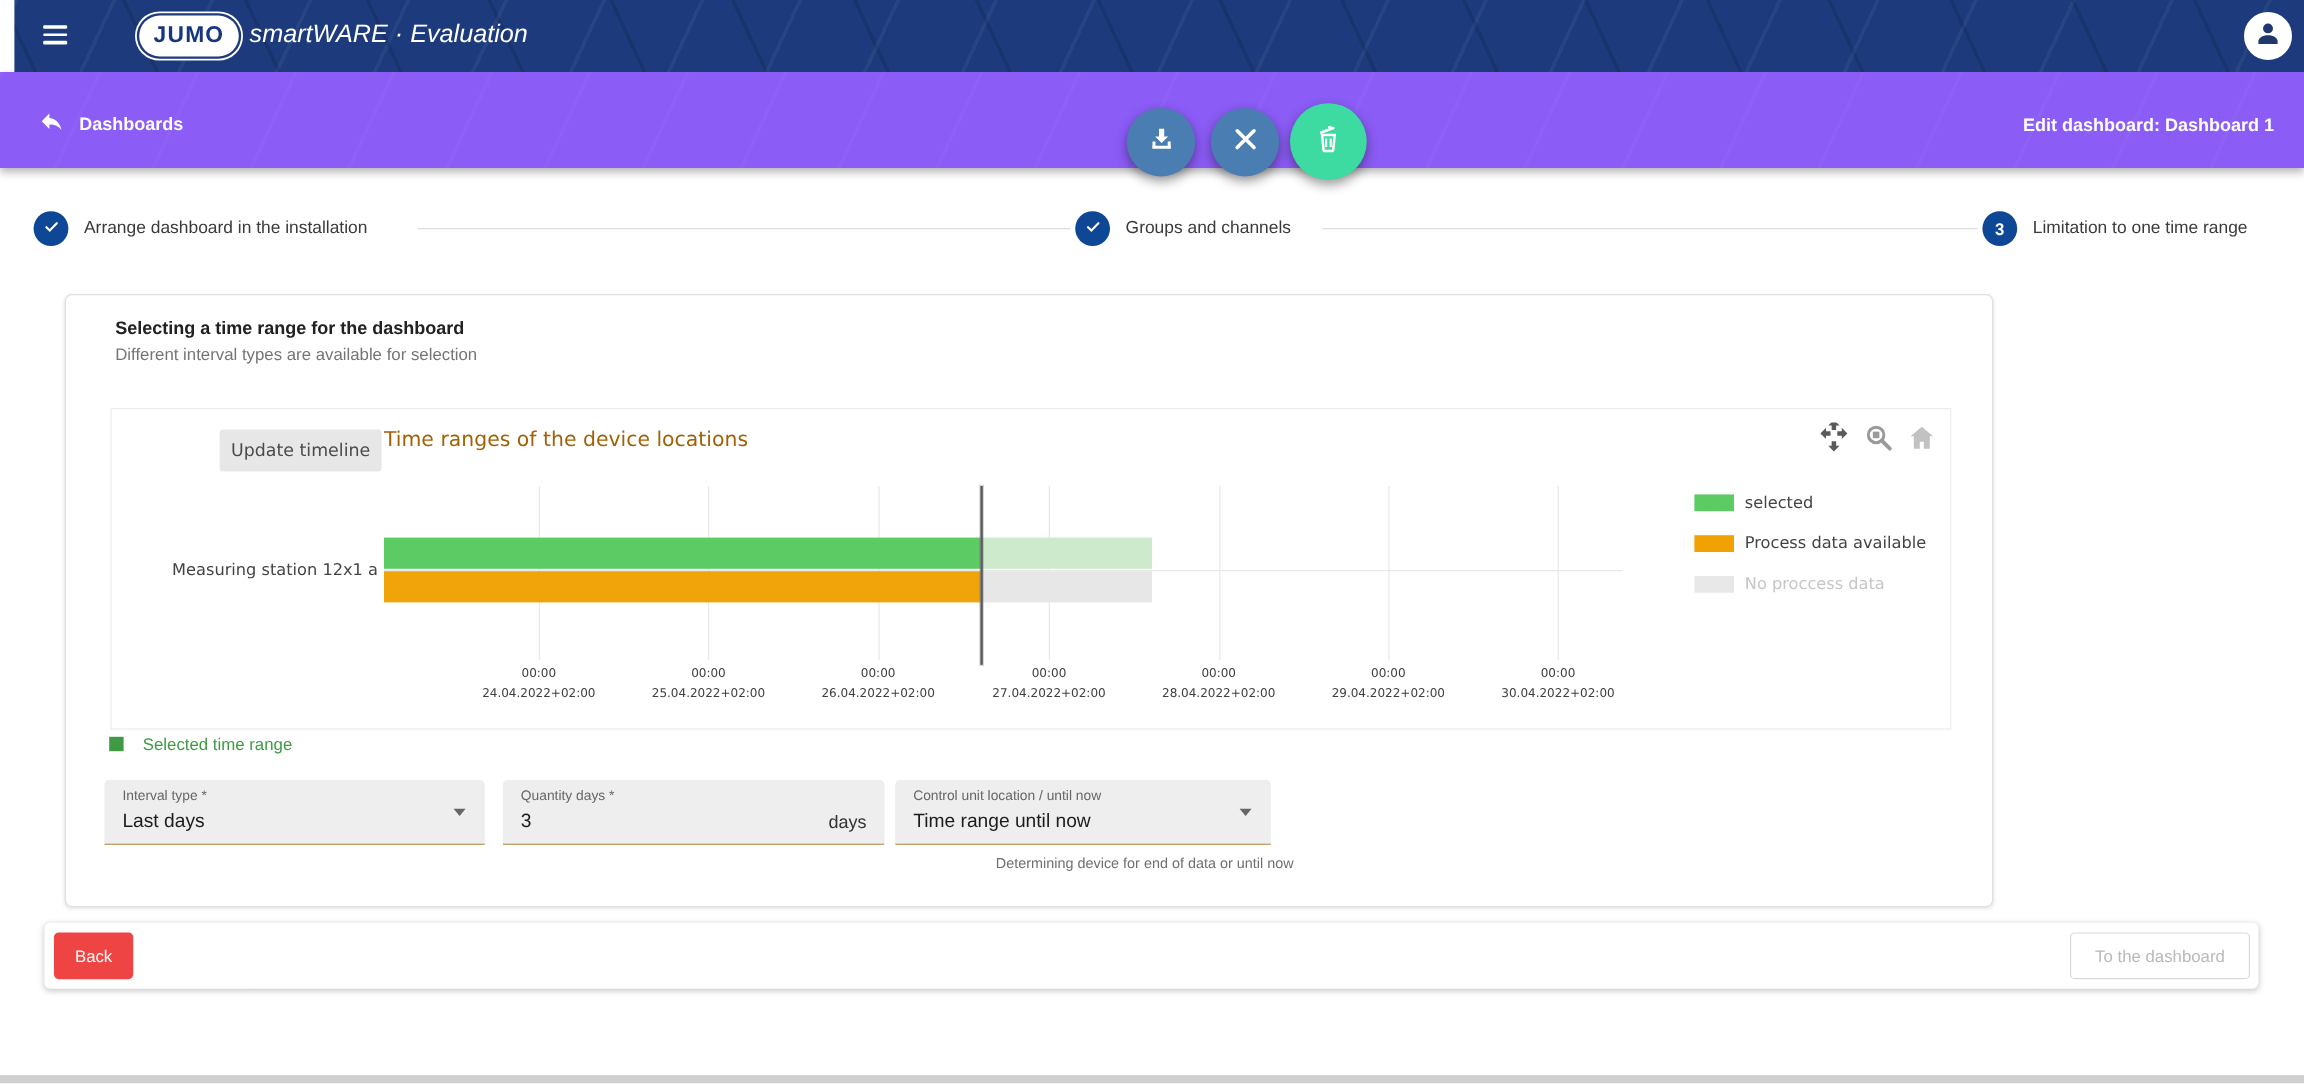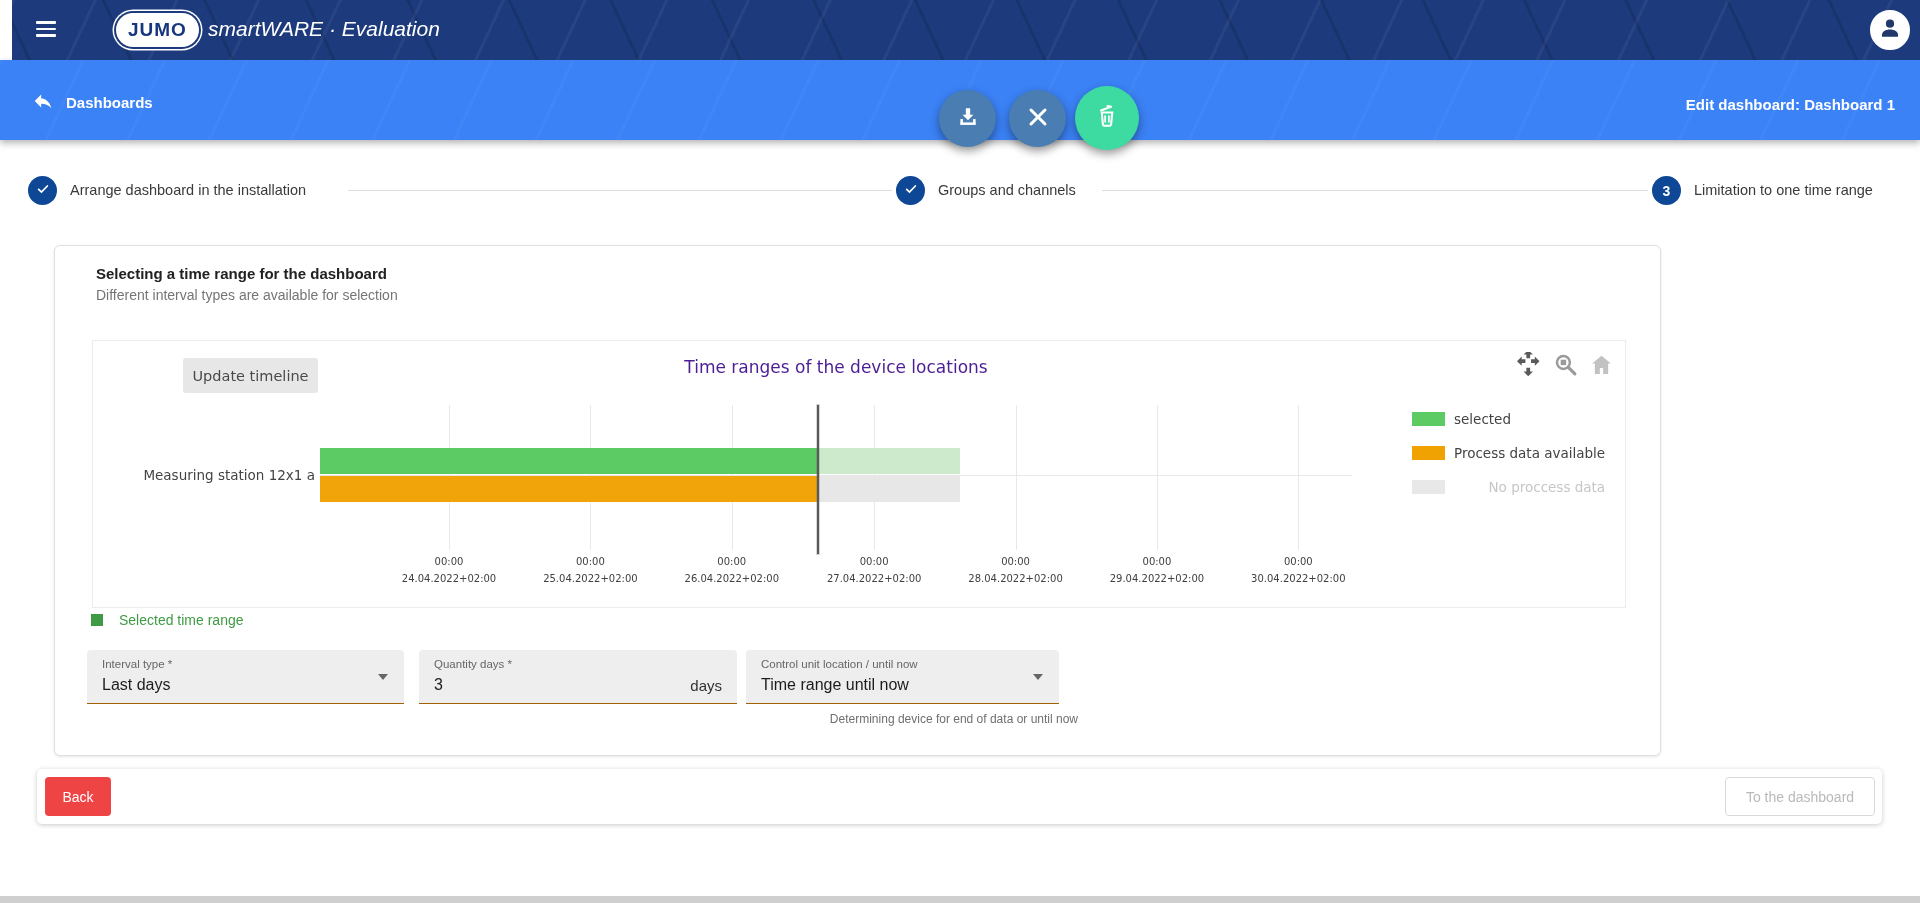--- a/index.html
+++ b/index.html
@@ -16,21 +16,21 @@
   .hamburger span { display:block; width:20px; height:2.5px; background:#fff; margin-bottom:4px; border-radius:1px; }
   .logo-pill { position:absolute; left:104px; top:13px; height:34px; padding:0 12px; background:#fff;
     border-radius:17px; display:flex; align-items:center; z-index:2;
     box-shadow:0 0 0 2px #1c3a7c, 0 0 0 3.5px #fff; }
   .logo-pill b { font-size:19px; font-weight:800; letter-spacing:1px; color:#16377e; }
   .app-title { position:absolute; left:196px; top:17px; color:#fff; font-size:21px; font-style:italic; z-index:2; }
   .avatar { position:absolute; right:22px; top:10px; width:40px; height:40px; border-radius:50%;
     background:#fff; border:2px solid #fff; display:flex; align-items:center; justify-content:center; cursor:pointer; z-index:2; }
 
   
-  .subhdr { position:absolute; left:0; top:60px; width:100%; height:80px; background:#3b82f6;
+  .subhdr { position:absolute; left:0; top:60px; width:100%; height:80px; background:#8b5cf6;
     box-shadow:0 3px 7px rgba(0,0,0,0.30); z-index:20; }
   .subhdr::after { content:""; position:absolute; inset:0; pointer-events:none;
     background:repeating-linear-gradient(115deg, rgba(255,255,255,0.03) 0 3px, transparent 3px 74px); }
   .back-nav { position:absolute; left:32px; top:30px; display:flex; align-items:center; gap:12px;
     color:#fff; font-size:15px; font-weight:bold; cursor:pointer; z-index:2; }
   .edit-label { position:absolute; right:25px; top:36px; color:#fff; font-size:15px; font-weight:bold; z-index:2; }
 
   .fab { position:absolute; border-radius:50%; display:flex; align-items:center; justify-content:center;
     box-shadow:0 4px 10px rgba(0,0,0,0.40); cursor:pointer; z-index:25; }
   .fab-download { left:939px; top:90px; width:57px; height:57px; background:#4a7db2; }
@@ -48,39 +48,39 @@
   .card { position:absolute; left:54px; top:245px; width:1607px; height:511px; background:#fff;
     border:1px solid #e0e0e0; border-radius:6px; box-shadow:0 1px 3px rgba(0,0,0,0.10); }
   .card-title { position:absolute; left:41px; top:19px; font-size:15px; font-weight:bold; color:#212121; }
   .card-subtitle { position:absolute; left:41px; top:41px; font-size:14px; color:#757575; }
 
   
   .chartbox { position:absolute; left:37px; top:94px; width:1534px; height:268px; border:1px solid #ececec;
     font-family:"DejaVu Sans", sans-serif; }
   .update-btn { position:absolute; left:90px; top:17px; width:135px; height:35px; background:#e7e7e7;
     border:none; border-radius:3px; font-size:14.5px; color:#4a4a4a; font-family:"DejaVu Sans", sans-serif; cursor:pointer; }
-  .chart-title { position:absolute; left:227px; top:16px; width:1032px; text-align:center; font-size:17px; color:#4c1d95; }
+  .chart-title { position:absolute; left:227px; top:16px; width:1032px; text-align:left; font-size:17px; color:#a16207; }
   .modebar { position:absolute; right:10px; top:10px; display:flex; gap:9px; }
   .modebar .mbtn { width:27px; height:27px; display:flex; align-items:center; justify-content:center; cursor:pointer; }
 
   .plot { position:absolute; left:227px; top:64px; width:1032px; height:145px; }
   .vgrid { position:absolute; top:0; height:145px; width:1px; background:#e8e8e8; }
   .hgrid { position:absolute; left:0; width:100%; top:70px; height:1px; background:#e8e8e8; }
   .seg { position:absolute; height:26px; }
   .nowline { position:absolute; top:0; height:149px; width:2px; background:#5a5a5a; box-shadow:0 0 0 1px rgba(90,90,90,0.25); }
   .row-label { position:absolute; left:0; top:190px; width:222px; text-align:right; font-size:13.5px; color:#444;
     white-space:nowrap; overflow:hidden; top:126px; }
   .xticks { position:absolute; left:227px; top:212px; width:1032px; height:40px; }
   .xtick { position:absolute; transform:translateX(-50%); text-align:center; font-size:10px; color:#404040;
     line-height:17px; white-space:nowrap; }
 
   .legend { position:absolute; left:1319px; top:70px; }
   .legend-item { display:flex; align-items:center; gap:9px; margin-bottom:18px; font-size:13.5px; color:#444; cursor:pointer; }
   .legend-item .swatch { width:33px; height:14px; }
-  .legend-item.muted { color:#c6c6c6;justify-content:space-between; }
+  .legend-item.muted { color:#c6c6c6; }
 
   
   .sel-range { position:absolute; left:36px; top:366px; font-size:14px; color:#3f9b43; display:flex; align-items:center; gap:16px; }
   .sel-range .sq { width:12px; height:12px; background:#3f9b43; display:inline-block; }
 
   .field { position:absolute; top:404px; height:54px; background:#eee; border-bottom:1px solid #a16207;
     border-radius:4px 4px 0 0; cursor:pointer; }
   .f1 { left:32px; width:317px; } .f2 { left:364px; width:318px; } .f3 { left:691px; width:313px; }
   .field .flabel { position:absolute; left:15px; top:8px; font-size:11.5px; color:#666; }
   .field .fvalue { position:absolute; left:15px; bottom:9px; font-size:16px; color:#1c1c1c; }

